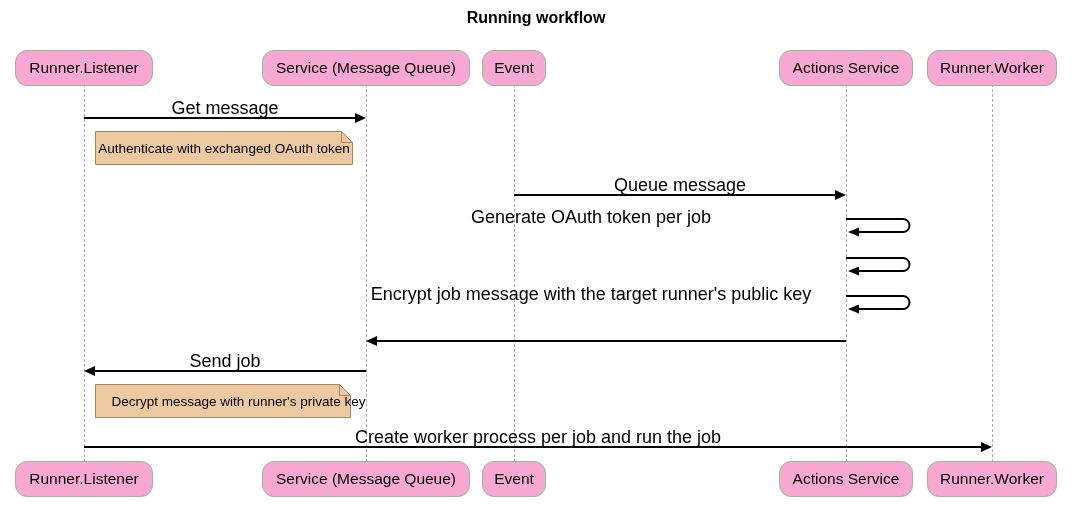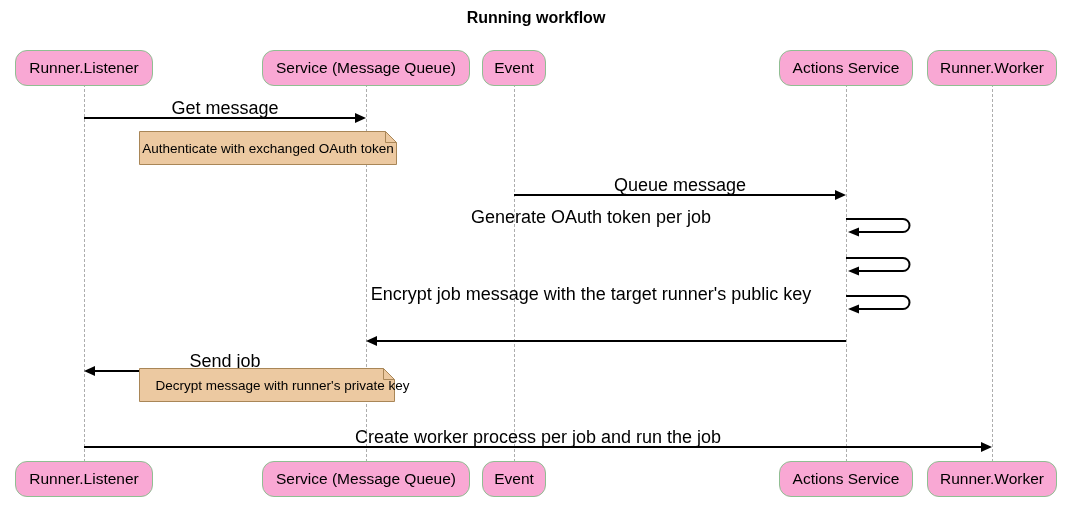--- a/index.html
+++ b/index.html
@@ -18,21 +18,21 @@
              text-align:center;white-space:nowrap;}
   .msg-label.right{text-align:center;}
   .msg-line{position:absolute;height:0;border-top:2px solid #000;}
   .arrow-right{position:absolute;width:0;height:0;
                border-top:5px solid transparent;border-bottom:5px solid transparent;
                border-left:11px solid #000;}
   .arrow-left{position:absolute;width:0;height:0;
               border-top:5px solid transparent;border-bottom:5px solid transparent;
               border-right:11px solid #000;}
   .selfloop{position:absolute;overflow:visible;}
-  .note{position:absolute;margin-left:44px;}
+  .note{position:absolute;}
   .note svg{position:absolute;left:0;top:0;}
   .note-text{position:absolute;left:0;top:0;right:0;bottom:0;
              display:flex;align-items:center;justify-content:center;
              font-size:13.5px;white-space:nowrap;}
 </style>
 </head>
 <body>
 
 <div class="diagram">
 
@@ -89,21 +89,21 @@
     <polygon points="13,10.5 13,19.5 2,15" fill="#000"></polygon>
   </svg>
 
   <div class="msg-line" style="left:377px;top:340px;width:469px"></div>
   <div class="arrow-left" style="left:366px;top:336px"></div>
 
   <div class="msg-label" style="left:84px;top:353px;width:282px">Send job</div>
   <div class="msg-line" style="left:95px;top:370px;width:271px"></div>
   <div class="arrow-left" style="left:84px;top:366px"></div>
 
-  <div class="note" style="left:95px;top:368px;width:287px;height:34px">
+  <div class="note" style="left:95px;top:384px;width:287px;height:34px">
     <svg width="256" height="34">
       <path d="M0.5,0.5 H244.5 L255.5,11.5 V33.5 H0.5 Z" fill="#ecc9a1" stroke="#a98657"></path>
       <path d="M244.5,0.5 V11.5 H255.5" fill="none" stroke="#a98657"></path>
     </svg>
     <span class="note-text">Decrypt message with runner's private key</span>
   </div>
 
   <div class="msg-label" style="left:84px;top:429px;width:908px">Create worker process per job and run the job</div>
   <div class="msg-line" style="left:84px;top:446px;width:897px"></div>
   <div class="arrow-right" style="left:981px;top:442px"></div>

